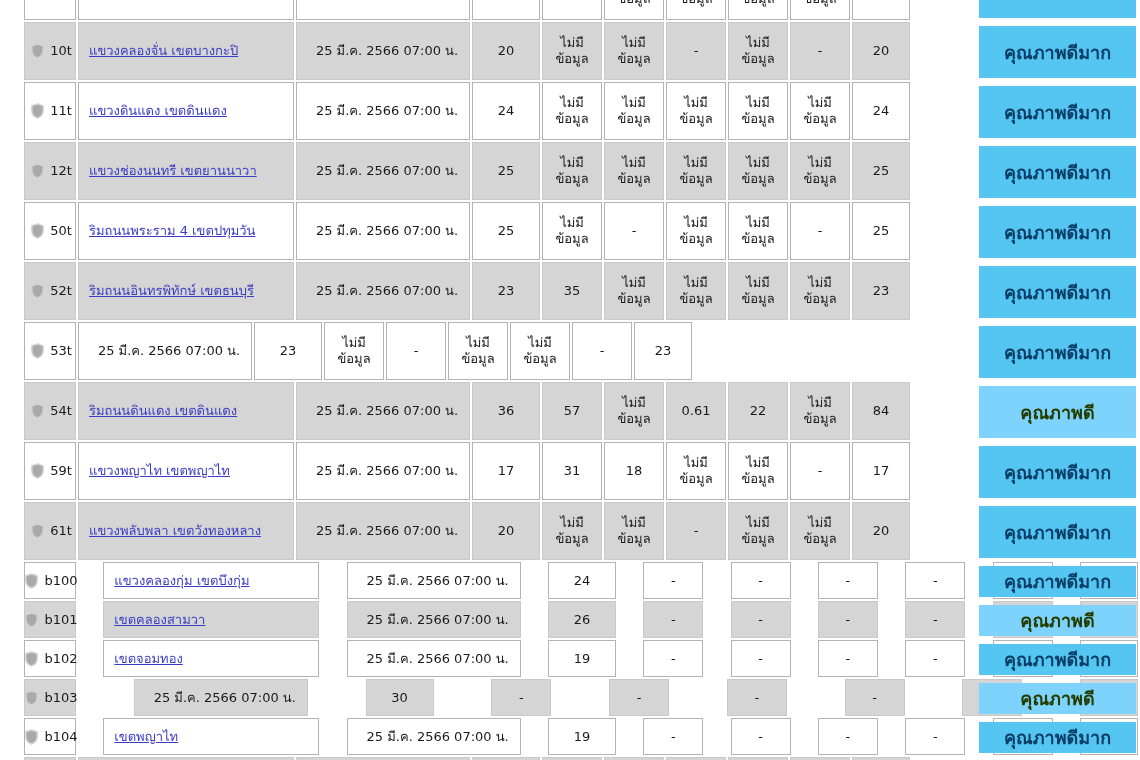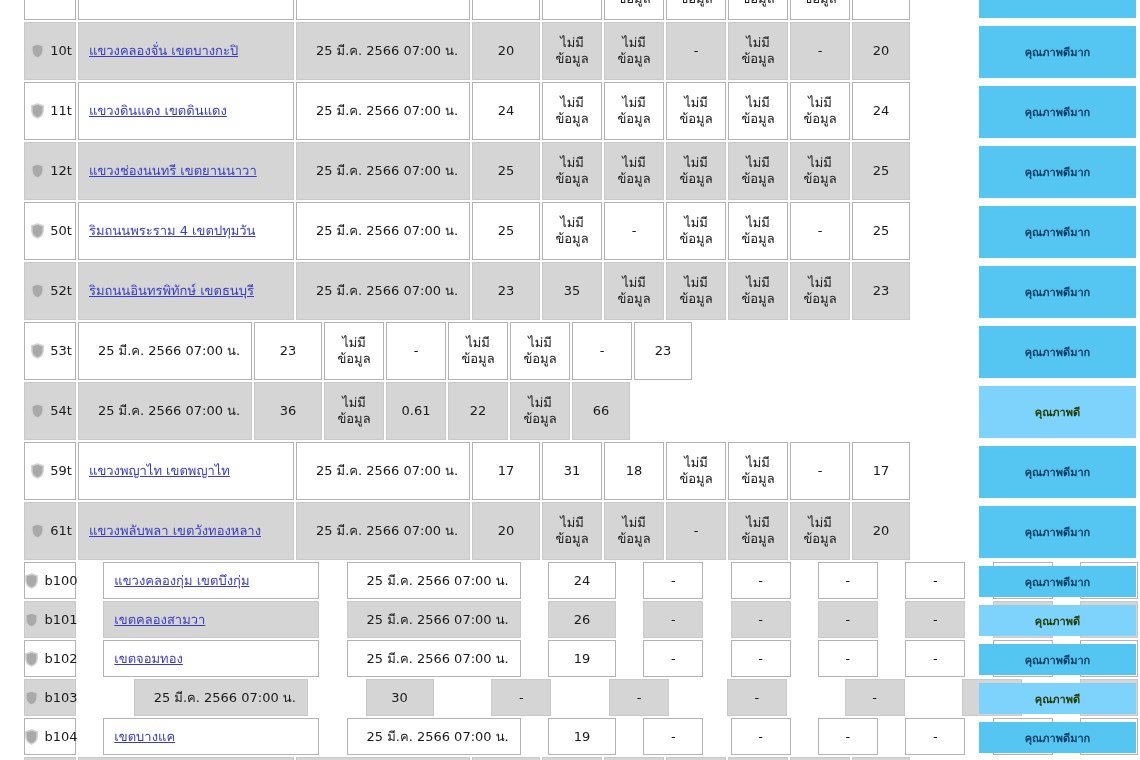--- a/index.html
+++ b/index.html
@@ -20,21 +20,21 @@
   .id-text{font-size:13px;color:#1a1a1a;}
   .c-name{width:216px;justify-content:flex-start;text-align:left;padding-left:10px;}
   .name-link{color:#3b3bc4;text-decoration:underline;font-size:13px;cursor:pointer;}
   .c-date{width:174px;padding-left:8px;}
   .c-pm25{width:68px;}
   .c-d{width:60px;padding:0 4px;}
   .c-aqi{width:58px;}
   .c-quality{
     position:absolute;left:975px;right:0;top:0;bottom:-2px;border:none;margin:4px;
     display:flex;align-items:center;justify-content:center;
-    font-weight:bold;font-size:11px;
+    font-weight:bold;font-size:18px;
   }
   .q-very_good{background:#55c6f2;color:#093f66;}
   .q-good{background:#7dd3fc;color:#243c00;}
   .shield{display:inline-flex;width:15px;height:16px;flex:none;}
 </style>
 </head>
 <body>
 
 <div class="screen">
   <div class="table-stack">
@@ -194,27 +194,31 @@
 
   <div class="row gray tall">
     <div class="cell c-id">
       <span class="shield">
         <svg viewBox="0 0 16 17" width="15" height="16">
           <path d="M8 1 L14 3 V8 C14 12 11.5 14.7 8 16 C4.5 14.7 2 12 2 8 V3 Z" fill="#a9a9a9" stroke="#d2d2d2" stroke-width="1.6"></path>
         </svg>
       </span>
       <span class="id-text">54t</span>
     </div>
+    <div class="cell c-name">
+      <a class="name-link">ริมถนนดินแดง เขตดินแดง</a>
+    </div>
     <div class="cell c-date">25 มี.ค. 2566 07:00 น.</div>
     <div class="cell c-pm25">36</div>
+    <div class="cell c-d">57</div>
     <div class="cell c-d">ไม่มี ข้อมูล</div>
     <div class="cell c-d">0.61</div>
     <div class="cell c-d">22</div>
     <div class="cell c-d">ไม่มี ข้อมูล</div>
-    <div class="cell c-aqi">66</div>
+    <div class="cell c-aqi">84</div>
     <div class="c-quality q-good">คุณภาพดี</div>
   </div>
 
   <div class="row white tall">
     <div class="cell c-id">
       <span class="shield">
         <svg viewBox="0 0 16 17" width="15" height="16">
           <path d="M8 1 L14 3 V8 C14 12 11.5 14.7 8 16 C4.5 14.7 2 12 2 8 V3 Z" fill="#a9a9a9" stroke="#d2d2d2" stroke-width="1.6"></path>
         </svg>
       </span>
@@ -349,21 +353,21 @@
   <div class="row white short">
     <div class="cell c-id">
       <span class="shield">
         <svg viewBox="0 0 16 17" width="15" height="16">
           <path d="M8 1 L14 3 V8 C14 12 11.5 14.7 8 16 C4.5 14.7 2 12 2 8 V3 Z" fill="#a9a9a9" stroke="#d2d2d2" stroke-width="1.6"></path>
         </svg>
       </span>
       <span class="id-text">b104</span>
     </div>
     <div class="cell c-name">
-      <a class="name-link">เขตบางแค</a>
+      <a class="name-link">เขตพญาไท</a>
     </div>
     <div class="cell c-date">25 มี.ค. 2566 07:00 น.</div>
     <div class="cell c-pm25">19</div>
     <div class="cell c-d">-</div>
     <div class="cell c-d">-</div>
     <div class="cell c-d">-</div>
     <div class="cell c-d">-</div>
     <div class="cell c-d">-</div>
     <div class="cell c-aqi">19</div>
     <div class="c-quality q-very_good">คุณภาพดีมาก</div>

